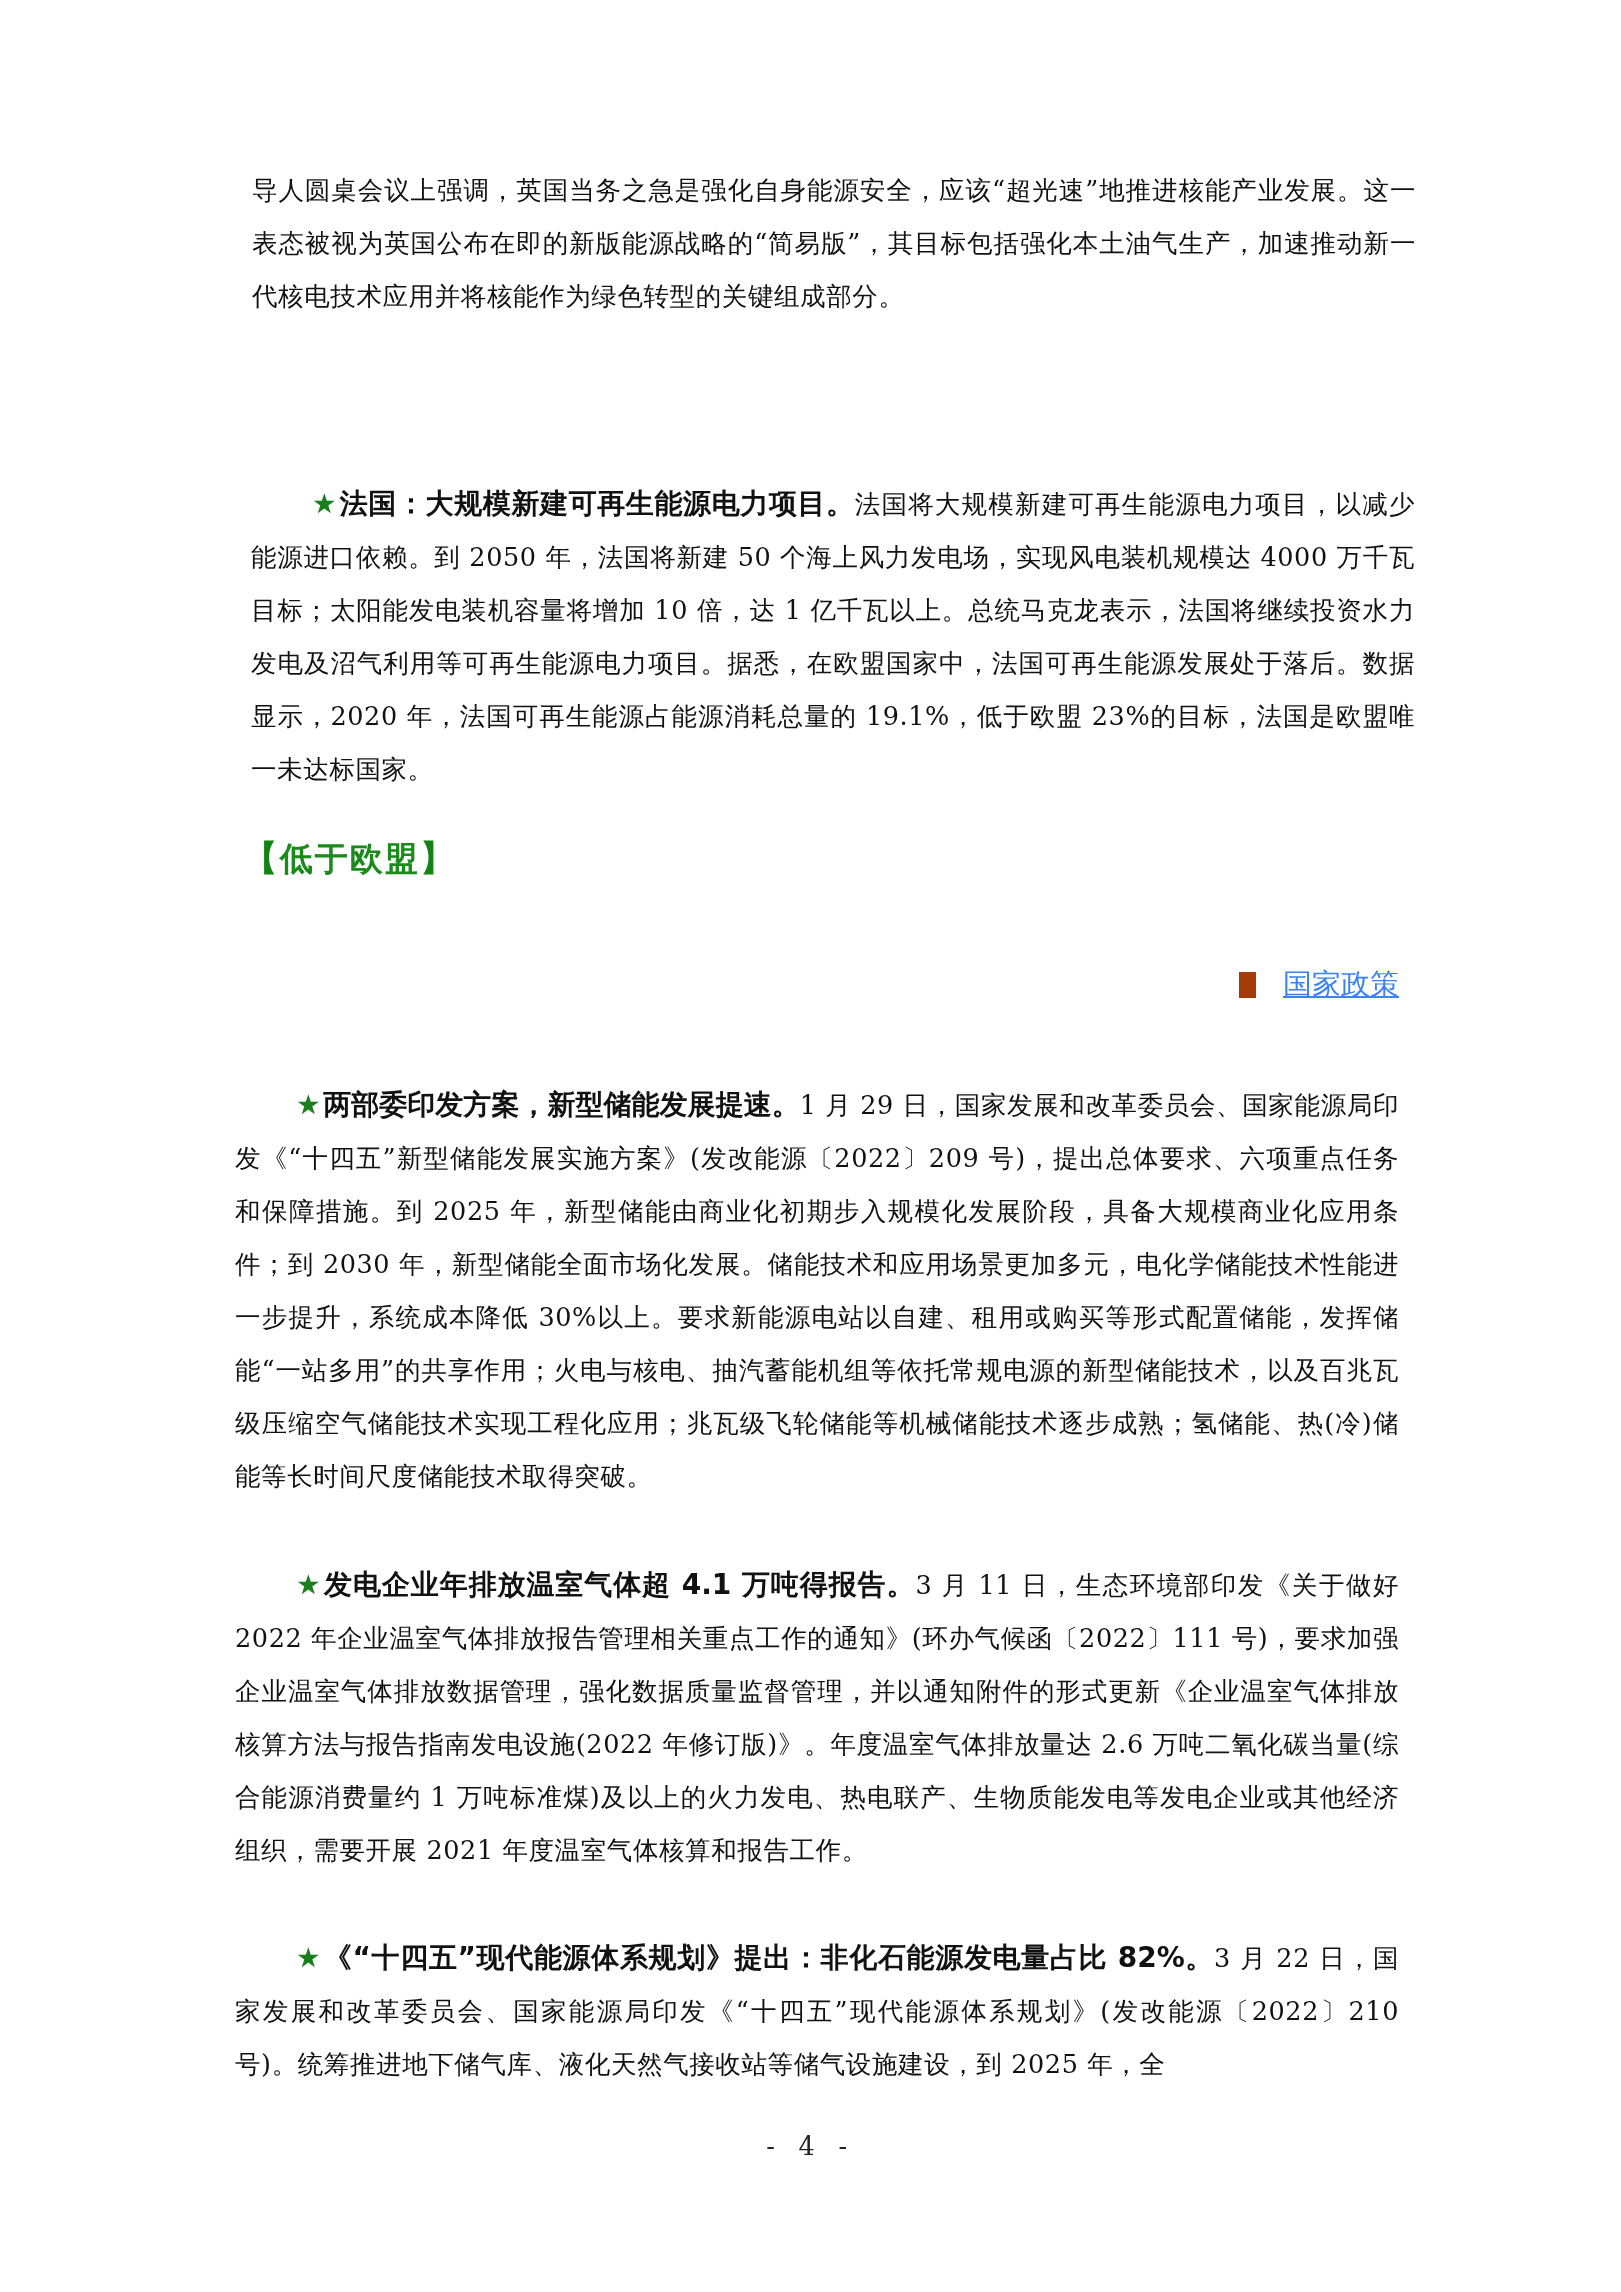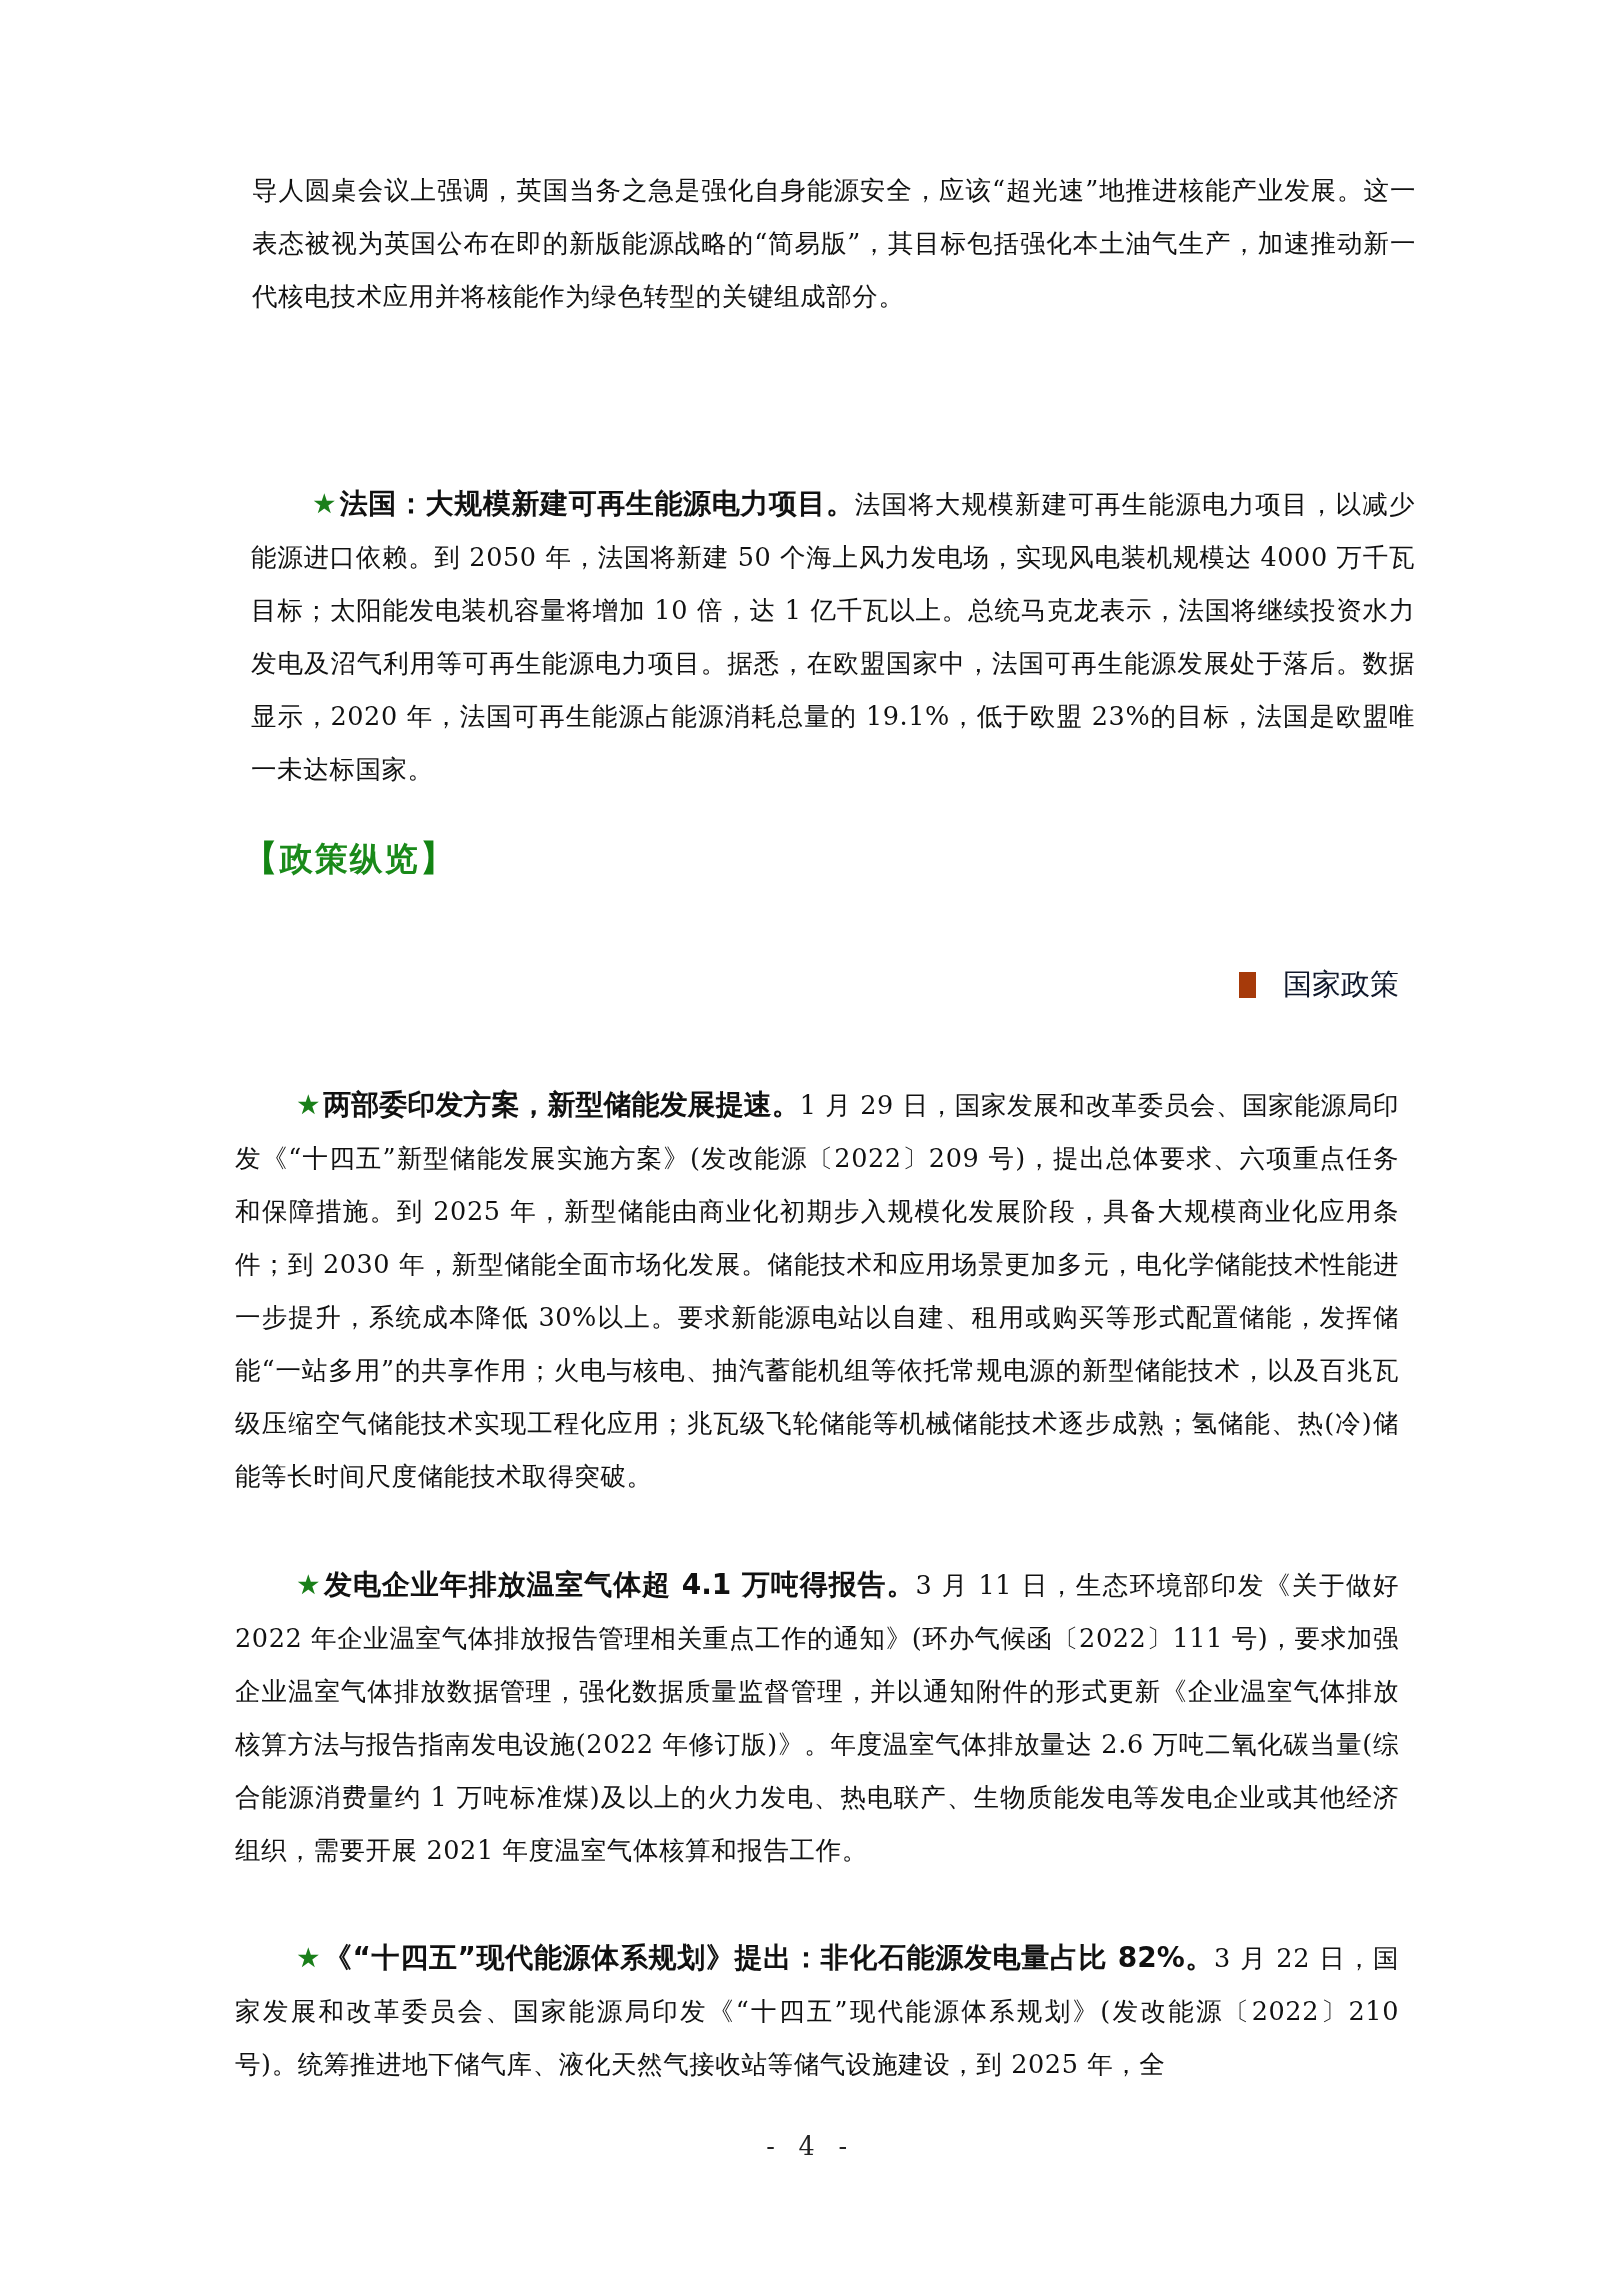--- a/index.html
+++ b/index.html
@@ -63,21 +63,22 @@
     }
     .sub-heading {
       position: absolute;
       right: 0;
       top: 965px;
       display: flex;
       align-items: center;
       gap: 27px;
       font-family: "DejaVu Sans", "Liberation Sans", sans-serif;
       font-size: 29px;
-      color: #0f172a;
+      color: #3b82f6;
+      text-decoration: underline;
     }
     .square {
       width: 16.7px;
       height: 25.5px;
       background: #a63a0a;
       display: inline-block;
     }
     .page-number {
       position: absolute;
       left: 0;
@@ -93,21 +94,21 @@
 </head>
 <body>
 
 <div class="page">
 
   <p class="para" style="top:147px; margin:17px;">导人圆桌会议上强调，英国当务之急是强化自身能源安全，应该“超光速”地推进核能产业发展。这一表态被视为英国公布在即的新版能源战略的“简易版”，其目标包括强化本土油气生产，加速推动新一代核电技术应用并将核能作为绿色转型的关键组成部分。</p>
 
   <p class="para indent" style="top:461px; margin:16px;"><span class="star">★</span><span class="lead">法国：大规模新建可再生能源电力项目。</span><span>法国将大规模新建可再生能源电力项目，以减少能源进口依赖。到 2050 年，法国将新建 50 个海上风力发电场，实现风电装机规模达 4000 万千瓦目标；太阳能发电装机容量将增加 10 倍，达 1 亿千瓦以上。总统马克龙表示，法国将继续投资水力发电及沼气利用等可再生能源电力项目。据悉，在欧盟国家中，法国可再生能源发展处于落后。数据显示，2020 年，法国可再生能源占能源消耗总量的 19.1%，低于欧盟 23%的目标，法国是欧盟唯一未达标国家。</span></p>
 
   <div class="section-title">
-    <span class="bracket">【</span><span>政策纵览</span><span class="bracket">】</span>
+    <span class="bracket">【</span><span>低于欧盟</span><span class="bracket">】</span>
   </div>
 
   <div class="sub-heading">
     <span class="square"></span>
     <span>国家政策</span>
   </div>
 
   <p class="para indent" style="top:1078px; margin:0;"><span class="star">★</span><span class="lead">两部委印发方案，新型储能发展提速。</span><span>1 月 29 日，国家发展和改革委员会、国家能源局印发《“十四五”新型储能发展实施方案》(发改能源〔2022〕209 号)，提出总体要求、六项重点任务和保障措施。到 2025 年，新型储能由商业化初期步入规模化发展阶段，具备大规模商业化应用条件；到 2030 年，新型储能全面市场化发展。储能技术和应用场景更加多元，电化学储能技术性能进一步提升，系统成本降低 30%以上。要求新能源电站以自建、租用或购买等形式配置储能，发挥储能“一站多用”的共享作用；火电与核电、抽汽蓄能机组等依托常规电源的新型储能技术，以及百兆瓦级压缩空气储能技术实现工程化应用；兆瓦级飞轮储能等机械储能技术逐步成熟；氢储能、热(冷)储能等长时间尺度储能技术取得突破。</span></p>
 
   <p class="para indent" style="top:1558px; margin:0;"><span class="star">★</span><span class="lead">发电企业年排放温室气体超 4.1 万吨得报告。</span><span>3 月 11 日，生态环境部印发《关于做好 2022 年企业温室气体排放报告管理相关重点工作的通知》(环办气候函〔2022〕111 号)，要求加强企业温室气体排放数据管理，强化数据质量监督管理，并以通知附件的形式更新《企业温室气体排放核算方法与报告指南发电设施(2022 年修订版)》。年度温室气体排放量达 2.6 万吨二氧化碳当量(综合能源消费量约 1 万吨标准煤)及以上的火力发电、热电联产、生物质能发电等发电企业或其他经济组织，需要开展 2021 年度温室气体核算和报告工作。</span></p>

